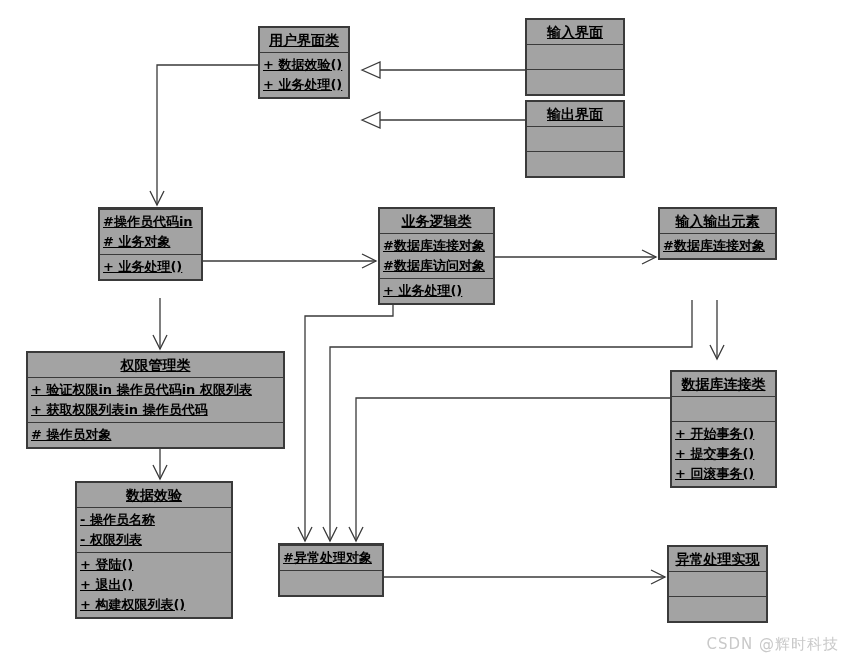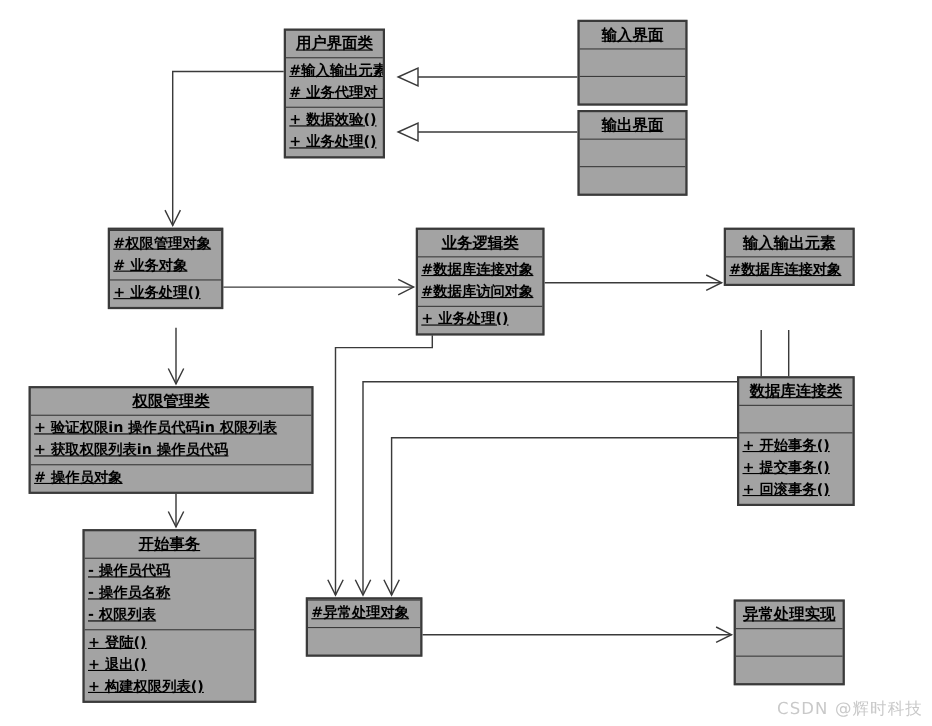--- a/index.html
+++ b/index.html
@@ -81,44 +81,40 @@
       <g>
         <line x1="384" y1="577" x2="665" y2="577"></line>
         <polyline points="651,570 665,577 651,584"></polyline>
       </g>
     </g>
   </svg>
 
   <div class="uml-class" style="left:258px;top:26px;width:92px">
     <div class="uml-title">用户界面类</div>
     <div class="comp">
-      <div class="row">#输入输出元素</div>
-      <div class="row"># 业务代理对 象</div>
-    </div>
-    <div class="comp">
       <div class="row">+ 数据效验()</div>
       <div class="row">+ 业务处理()</div>
     </div>
   </div>
 
   <div class="uml-class" style="left:525px;top:18px;width:100px">
     <div class="uml-title">输入界面</div>
     <div class="comp empty"></div>
     <div class="comp empty"></div>
   </div>
 
   <div class="uml-class" style="left:525px;top:100px;width:100px">
     <div class="uml-title">输出界面</div>
     <div class="comp empty"></div>
     <div class="comp empty"></div>
   </div>
 
   <div class="uml-class" style="left:98px;top:207px;width:105px">
     <div class="comp">
-      <div class="row">#权限管理对象</div>
+      <div class="row">#操作员代码in</div>
       <div class="row"># 业务对象</div>
     </div>
     <div class="comp">
       <div class="row">+ 业务处理()</div>
     </div>
   </div>
 
   <div class="uml-class" style="left:378px;top:207px;width:117px">
     <div class="uml-title">业务逻辑类</div>
     <div class="comp">
@@ -142,34 +138,33 @@
     <div class="comp">
       <div class="row">+ 验证权限in 操作员代码in 权限列表</div>
       <div class="row">+ 获取权限列表in 操作员代码</div>
     </div>
     <div class="comp">
       <div class="row"># 操作员对象</div>
     </div>
   </div>
 
   <div class="uml-class" style="left:75px;top:481px;width:158px">
-    <div class="uml-title">开始事务</div>
+    <div class="uml-title">数据效验</div>
     <div class="comp">
-      <div class="row">- 操作员代码</div>
       <div class="row">- 操作员名称</div>
       <div class="row">- 权限列表</div>
     </div>
     <div class="comp">
       <div class="row">+ 登陆()</div>
       <div class="row">+ 退出()</div>
       <div class="row">+ 构建权限列表()</div>
     </div>
   </div>
 
-  <div class="uml-class" style="left:670px;top:342px;width:107px">
+  <div class="uml-class" style="left:670px;top:370px;width:107px">
     <div class="uml-title">数据库连接类</div>
     <div class="comp empty"></div>
     <div class="comp">
       <div class="row">+ 开始事务()</div>
       <div class="row">+ 提交事务()</div>
       <div class="row">+ 回滚事务()</div>
     </div>
   </div>
 
   <div class="uml-class" style="left:278px;top:543px;width:106px">

